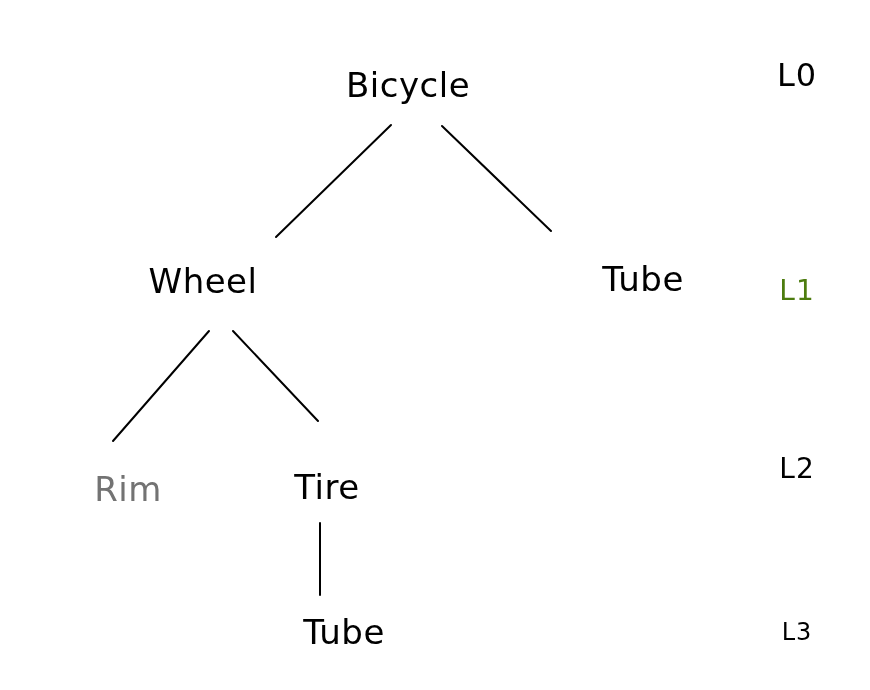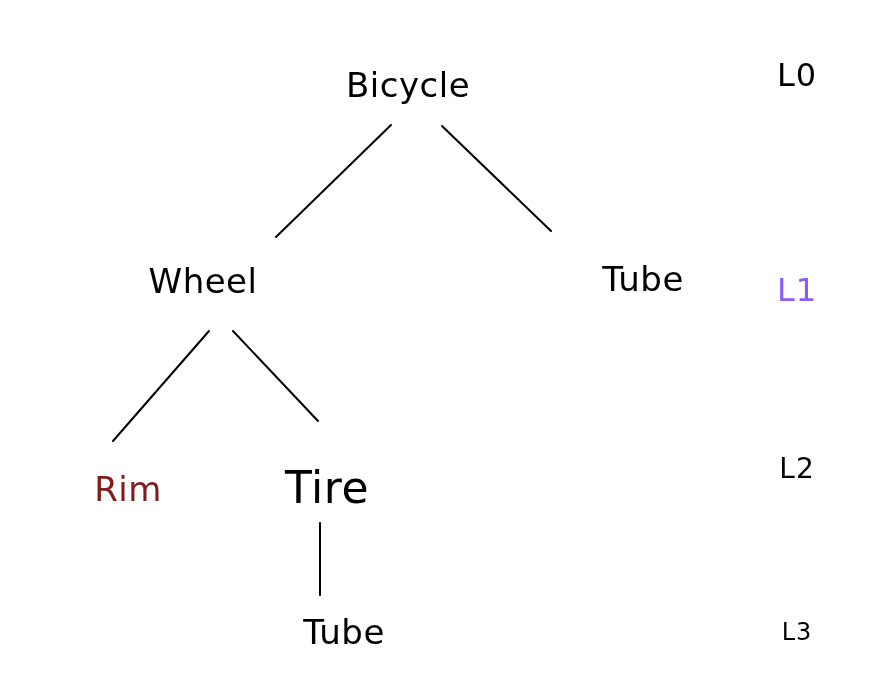--- a/index.html
+++ b/index.html
@@ -58,25 +58,25 @@
       <line x1="442" y1="126" x2="551" y2="231" stroke="#000000" stroke-width="2" stroke-linecap="round"></line>
       <line x1="209" y1="331" x2="113" y2="441" stroke="#000000" stroke-width="2" stroke-linecap="round"></line>
       <line x1="233" y1="331" x2="318" y2="421" stroke="#000000" stroke-width="2" stroke-linecap="round"></line>
       <line x1="320" y1="523" x2="320" y2="595" stroke="#000000" stroke-width="2" stroke-linecap="round"></line>
     </svg>
 
   <div id="node-layer">
       <div class="node-label" style="left: 408px; top: 85px; font-size: 34px; color: rgb(0, 0, 0);">Bicycle</div>
       <div class="node-label" style="left: 203px; top: 281px; font-size: 34px; color: rgb(0, 0, 0);">Wheel</div>
       <div class="node-label" style="left: 643px; top: 279px; font-size: 34px; color: rgb(0, 0, 0);">Tube</div>
-      <div class="node-label" style="left: 128px; top: 489px; font-size: 34px; color: #7f1d1d;">Rim</div>
-      <div class="node-label" style="left: 327px; top: 487px; font-size: 44px; color: rgb(0, 0, 0);">Tire</div>
+      <div class="node-label" style="left: 128px; top: 489px; font-size: 34px; color: #737373;">Rim</div>
+      <div class="node-label" style="left: 327px; top: 487px; font-size: 34px; color: rgb(0, 0, 0);">Tire</div>
       <div class="node-label" style="left: 344px; top: 632px; font-size: 34px; color: rgb(0, 0, 0);">Tube</div>
     </div>
 
   <div id="level-layer">
       <div class="level-label" style="left: 797px; top: 75px; font-size: 32px; color: rgb(0, 0, 0);">L0</div>
-      <div class="level-label" style="left: 797px; top: 290px; font-size: 32px; color: #8b5cf6;">L1</div>
+      <div class="level-label" style="left: 797px; top: 290px; font-size: 28px; color: #4d7c0f;">L1</div>
       <div class="level-label" style="left: 797px; top: 468px; font-size: 28px; color: rgb(0, 0, 0);">L2</div>
       <div class="level-label" style="left: 797px; top: 632px; font-size: 24px; color: rgb(0, 0, 0);">L3</div>
     </div>
 
 </div>
 
 </body></html>

